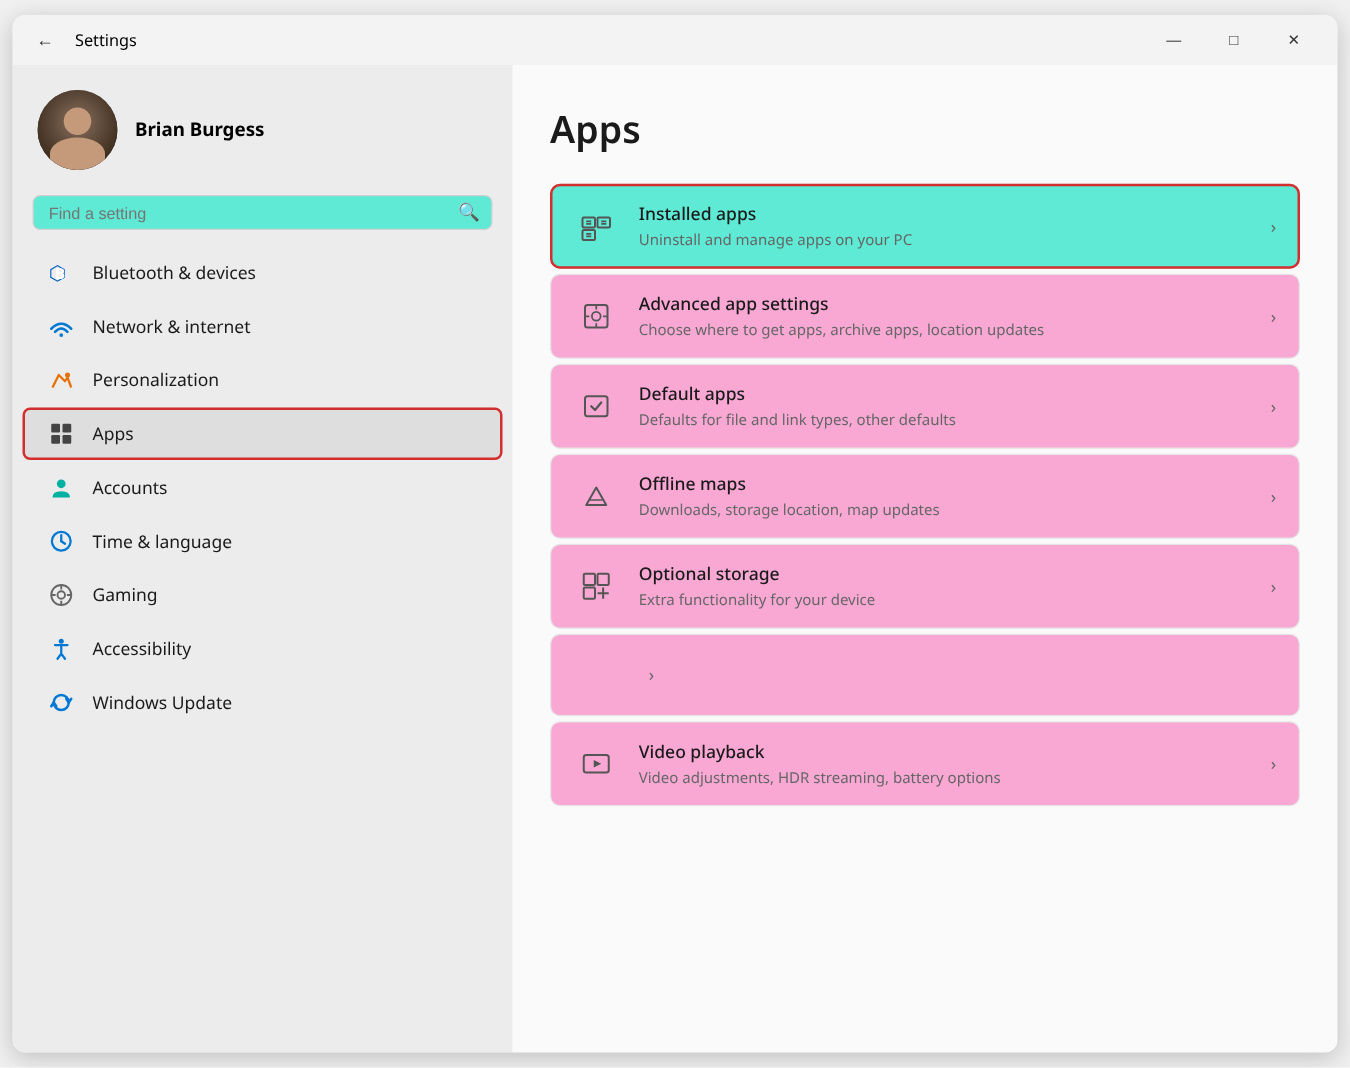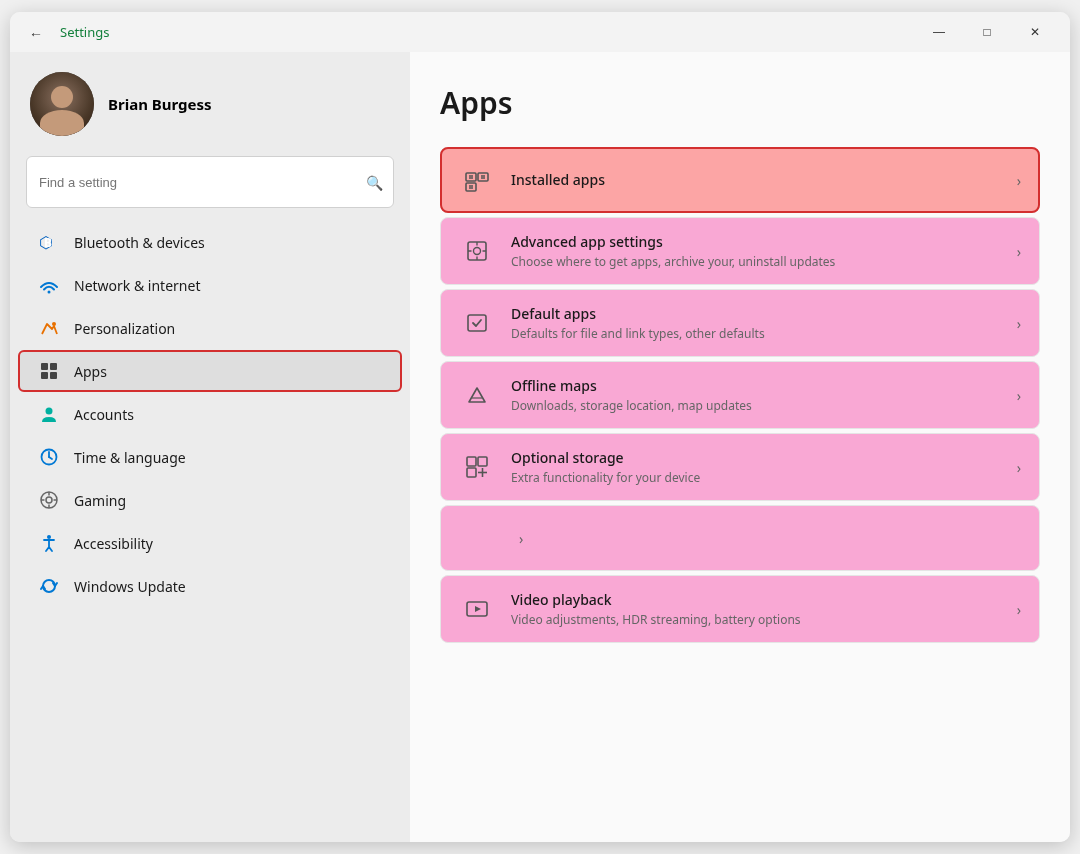--- a/index.html
+++ b/index.html
@@ -45,21 +45,21 @@
       border: none;
       cursor: pointer;
       display: flex;
       align-items: center;
       justify-content: center;
       font-size: 14px;
       color: #333;
     }
     .titlebar-title {
       font-size: 13px;
-      color: #15803d;
+      color: #000000;
       font-weight: 400;
     }
     .titlebar-controls {
       display: flex;
       gap: 2px;
     }
     .titlebar-btn {
       width: 46px;
       height: 32px;
       background: transparent;
@@ -137,24 +137,24 @@
       font-size: 15px;
       font-weight: 700;
       color: #000000;
     }
     .search-box {
       margin: 4px 16px 12px 16px;
       position: relative;
     }
     .search-input {
       width: 100%;
-      height: 52px;
+      height: 28px;
       border: 1px solid #d0d0d0;
       border-radius: 6px;
-      background: #ffffff;
+      background: #5eead4;
       padding: 0 36px 0 12px;
       font-size: 13px;
       color: #555;
       outline: none;
     }
     .search-icon-wrap {
       position: absolute;
       right: 10px;
       top: 50%;
       transform: translateY(-50%);
@@ -213,21 +213,21 @@
       background: #f9a8d4;
       border-radius: 8px;
       padding: 14px 18px;
       cursor: pointer;
       border: 1px solid #e5e5e5;
       transition: background 0.1s;
     }
     .settings-item.highlighted {
       outline: 2px solid #d32f2f;
       outline-offset: -2px;
-      background: #fca5a5;
+      background: #5eead4;
     }
     .settings-item-icon {
       width: 36px;
       height: 36px;
       display: flex;
       align-items: center;
       justify-content: center;
       margin-right: 16px;
       flex-shrink: 0;
       font-size: 20px;
@@ -392,37 +392,38 @@
                 <rect x="14" y="6" width="10" height="8" rx="1" fill="none" stroke="#555" stroke-width="1.6"></rect>
                 <line x1="17" y1="9" x2="21" y2="9" stroke="#555" stroke-width="1.4"></line>
                 <line x1="17" y1="11" x2="21" y2="11" stroke="#555" stroke-width="1.4"></line>
                 <rect x="2" y="16" width="10" height="8" rx="1" fill="none" stroke="#555" stroke-width="1.6"></rect>
                 <line x1="5" y1="19" x2="9" y2="19" stroke="#555" stroke-width="1.4"></line>
                 <line x1="5" y1="21" x2="9" y2="21" stroke="#555" stroke-width="1.4"></line>
               </svg>
             </div>
             <div class="settings-item-text">
               <div class="settings-item-title">Installed apps</div>
+              <div class="settings-item-desc">Uninstall and manage apps on your PC</div>
             </div>
             <div class="settings-item-chevron">›</div>
           </div>
           <div class="settings-item">
             <div class="settings-item-icon">
               <svg width="26" height="26" viewBox="0 0 26 26">
                 <rect x="4" y="4" width="18" height="18" rx="2" fill="none" stroke="#555" stroke-width="1.6"></rect>
                 <circle cx="13" cy="13" r="3.5" fill="none" stroke="#555" stroke-width="1.4"></circle>
                 <line x1="13" y1="4" x2="13" y2="7.5" stroke="#555" stroke-width="1.4"></line>
                 <line x1="13" y1="18.5" x2="13" y2="22" stroke="#555" stroke-width="1.4"></line>
                 <line x1="4" y1="13" x2="7.5" y2="13" stroke="#555" stroke-width="1.4"></line>
                 <line x1="18.5" y1="13" x2="22" y2="13" stroke="#555" stroke-width="1.4"></line>
               </svg>
             </div>
             <div class="settings-item-text">
               <div class="settings-item-title">Advanced app settings</div>
-              <div class="settings-item-desc">Choose where to get apps, archive your, uninstall updates</div>
+              <div class="settings-item-desc">Choose where to get apps, archive apps, location updates</div>
             </div>
             <div class="settings-item-chevron">›</div>
           </div>
           <div class="settings-item">
             <div class="settings-item-icon">
               <svg width="26" height="26" viewBox="0 0 26 26">
                 <rect x="4" y="5" width="18" height="16" rx="2" fill="none" stroke="#555" stroke-width="1.6"></rect>
                 <polyline points="9,13 12,16 17,10" fill="none" stroke="#555" stroke-width="1.8" stroke-linecap="round" stroke-linejoin="round"></polyline>
               </svg>
             </div>

